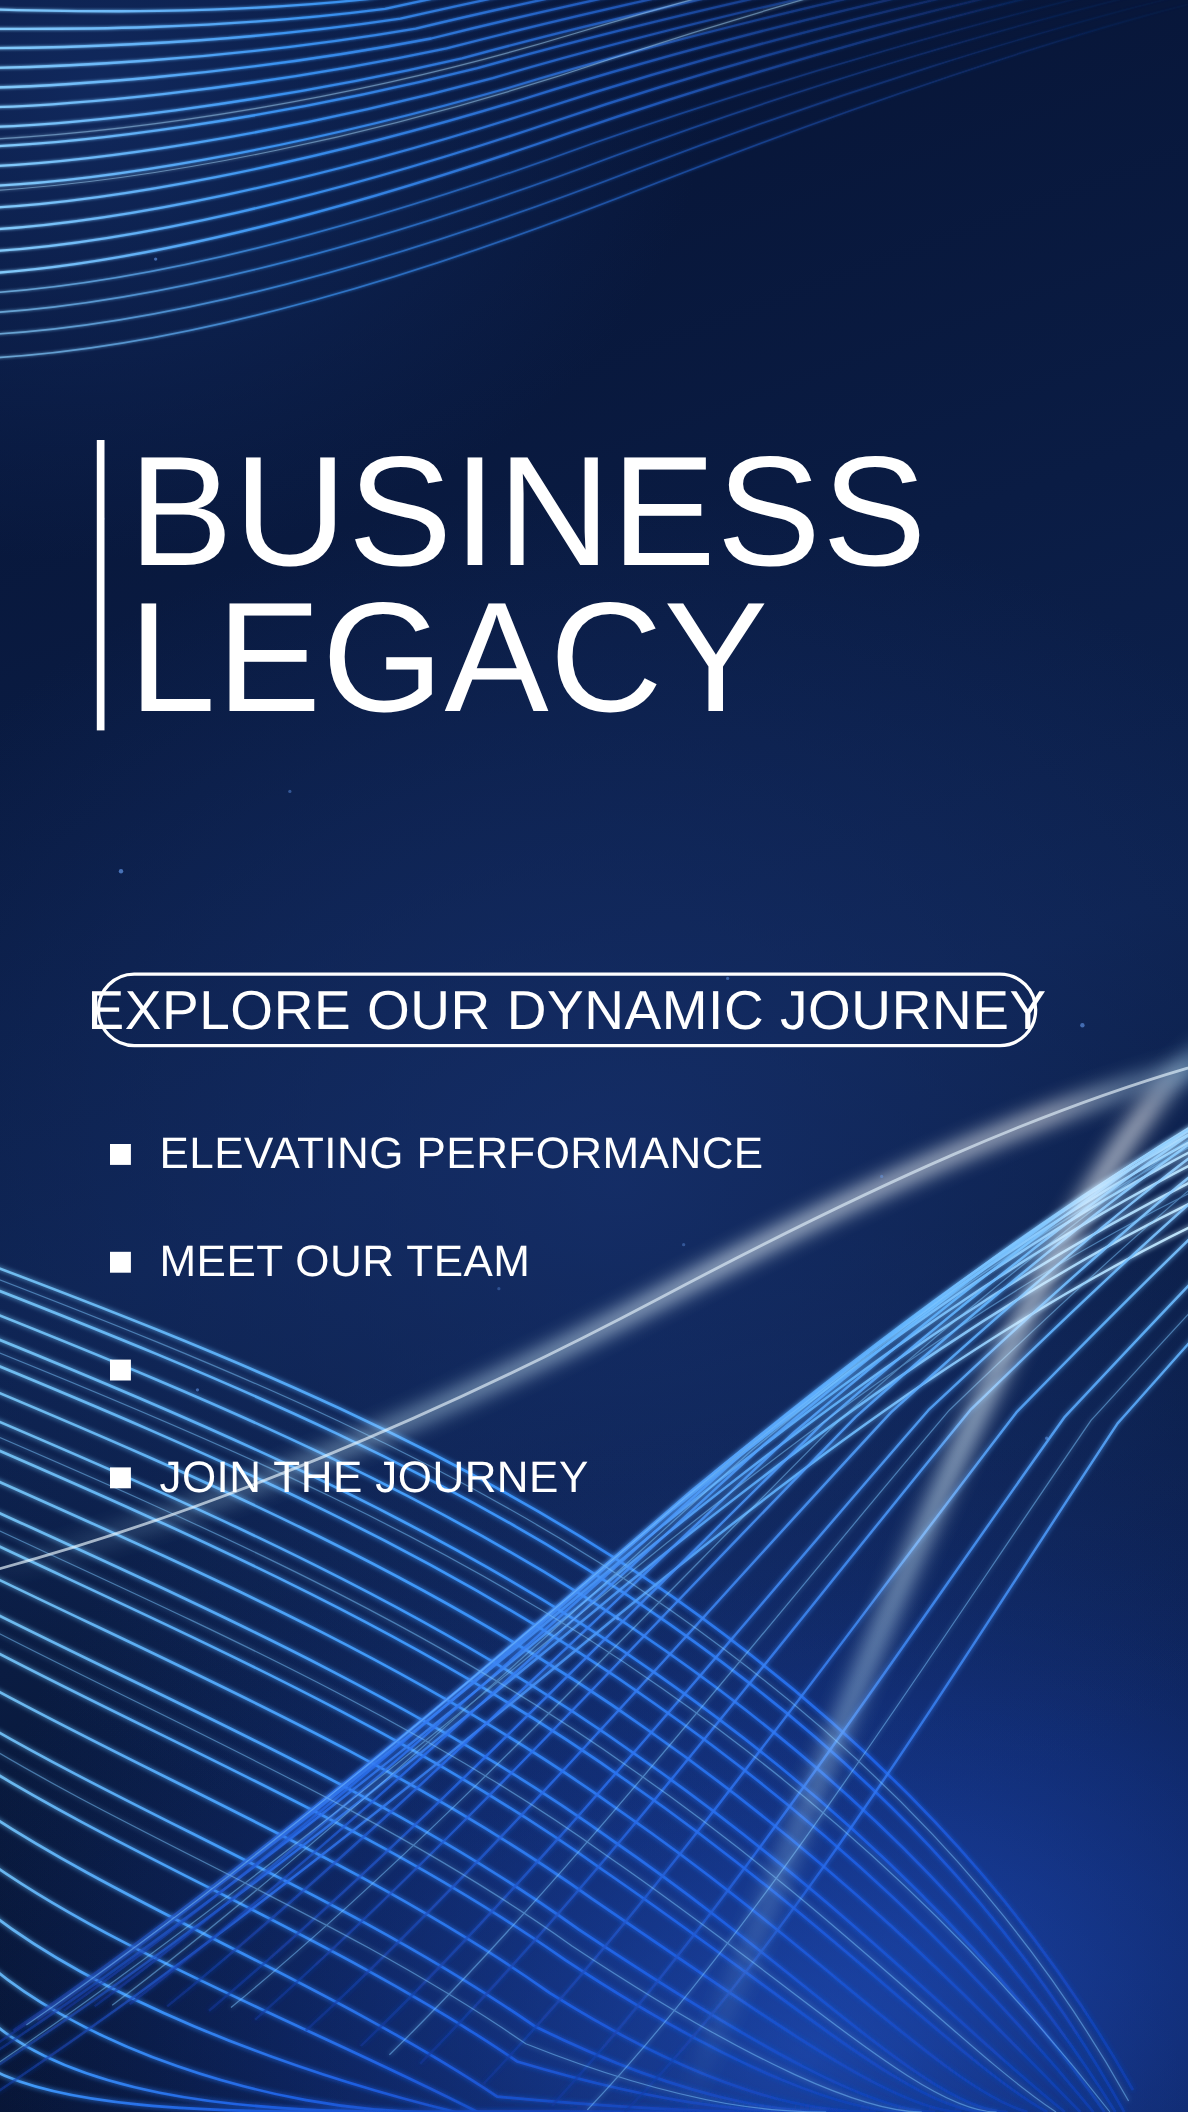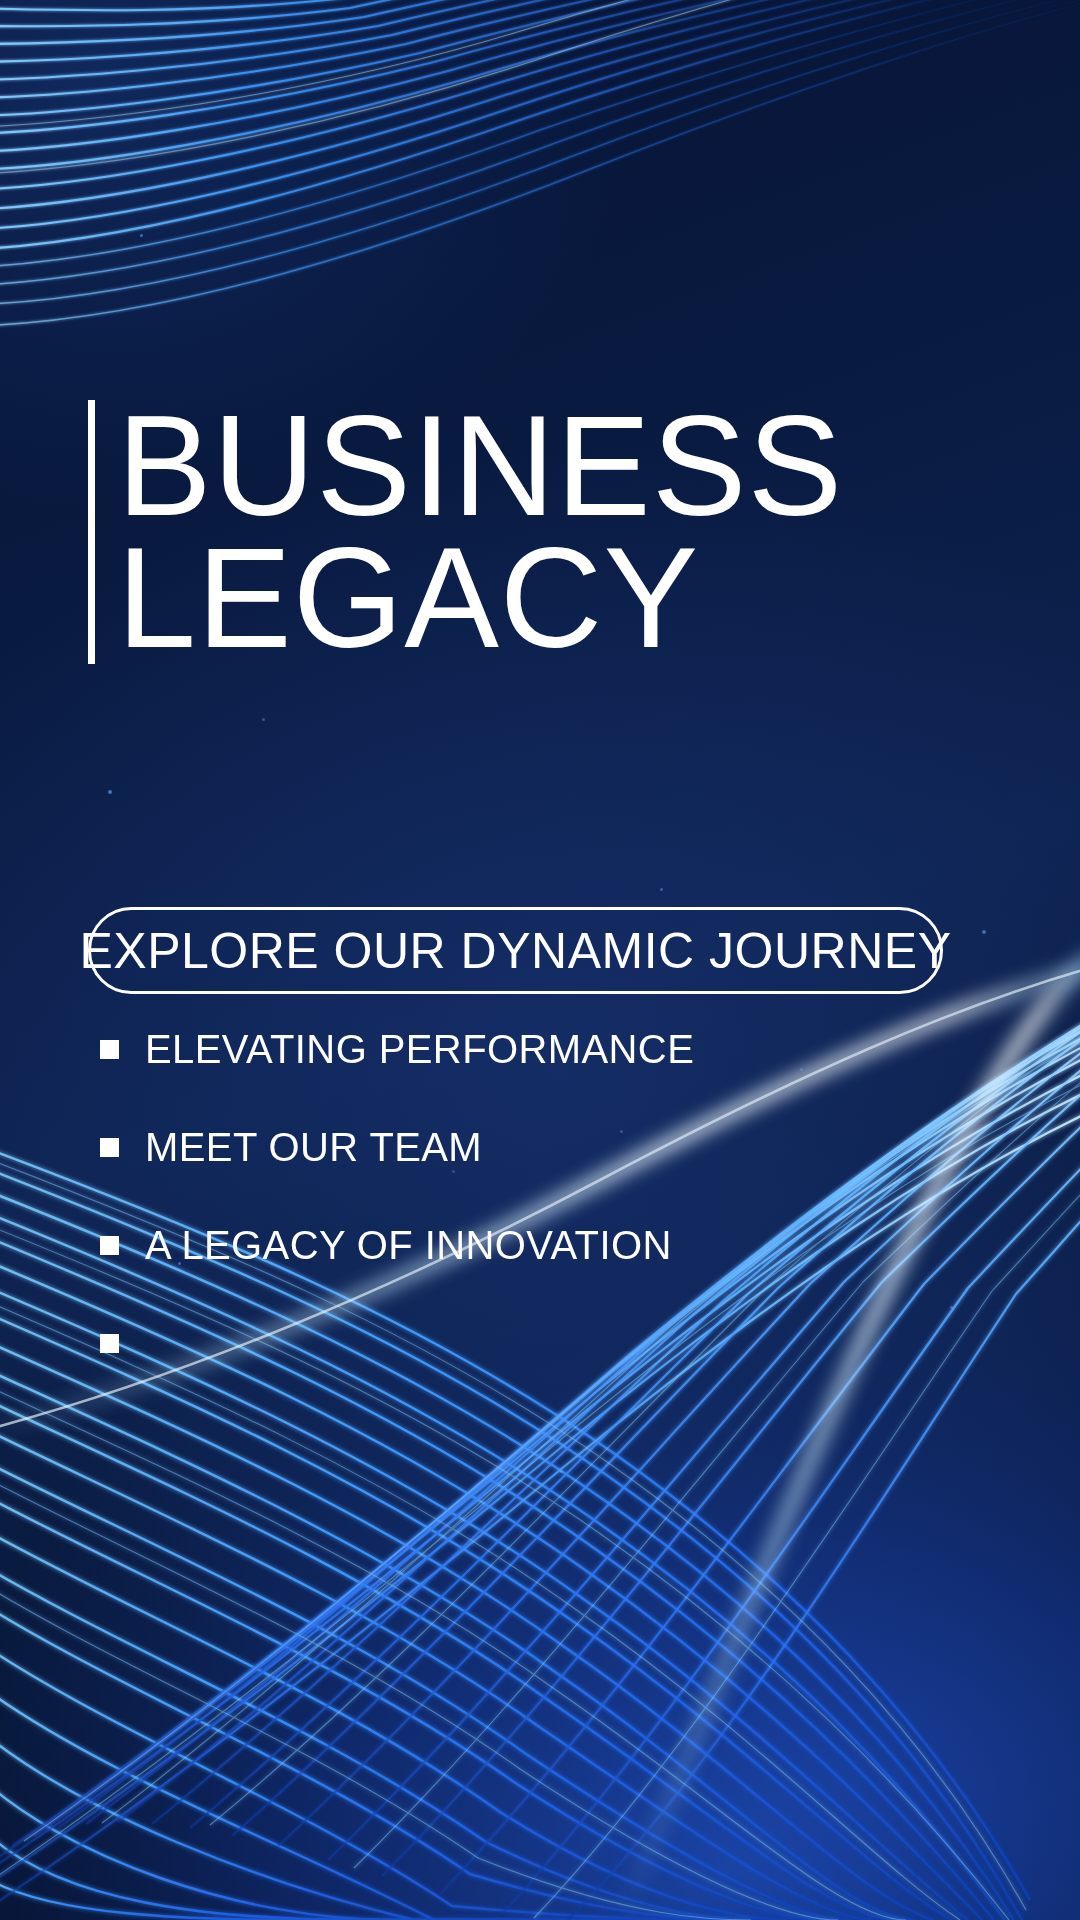--- a/index.html
+++ b/index.html
@@ -68,23 +68,23 @@
     line-height: 0.93;
     letter-spacing: 1px;
     font-weight: 400;
     white-space: nowrap;
     font-family: "Liberation Sans", sans-serif;
   }
 
   .pill {
     position: absolute;
     left: 88px;
-    top: 907px;
+    top: 884px;
     width: 855px;
-    height: 87px;
+    height: 68px;
     box-sizing: border-box;
     border: 3px solid #ffffff;
     border-radius: 44px;
     display: flex;
     align-items: center;
     justify-content: center;
   }
   .pill-label {
     color: #ffffff;
     font-size: 50px;
@@ -320,21 +320,21 @@
       <div class="bullet-item">
         <span class="bullet-marker"></span>
         <span class="bullet-label">ELEVATING PERFORMANCE</span>
       </div>
       <div class="bullet-item">
         <span class="bullet-marker"></span>
         <span class="bullet-label">MEET OUR TEAM</span>
       </div>
       <div class="bullet-item">
         <span class="bullet-marker"></span>
-        <span class="bullet-label">A LEGACY OF INNOVATION</span>
       </div>
       <div class="bullet-item">
         <span class="bullet-marker"></span>
+        <span class="bullet-label">JOIN THE JOURNEY</span>
       </div>
     </div>
 
   </div>
 </div>
 
 </body></html>

